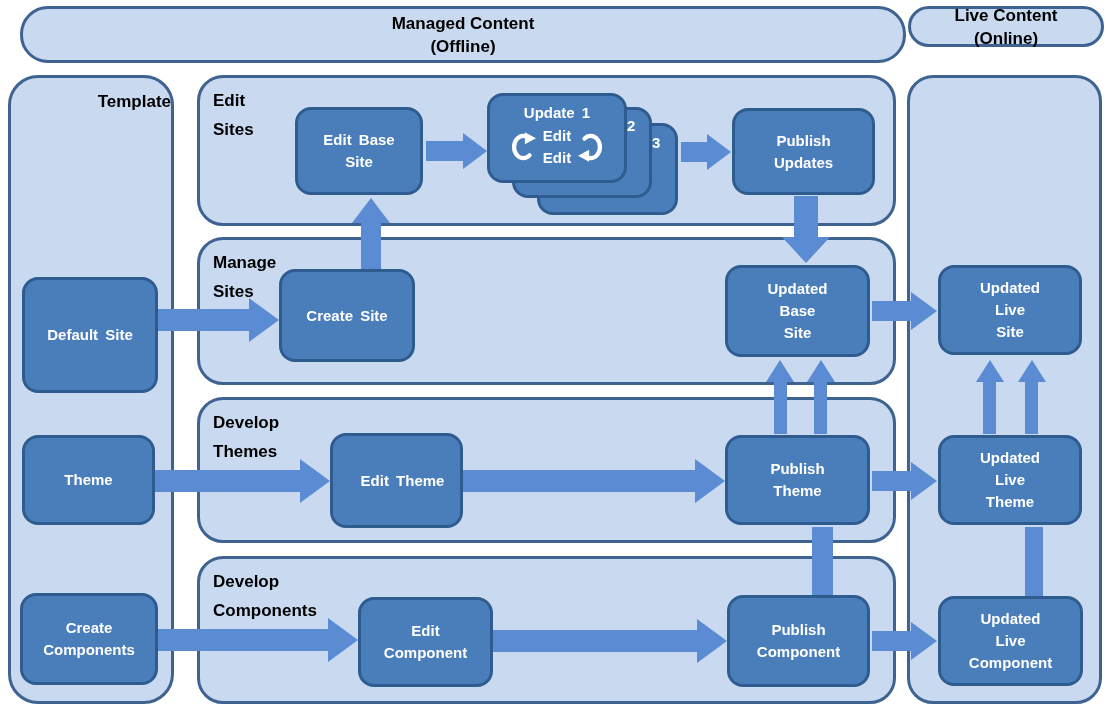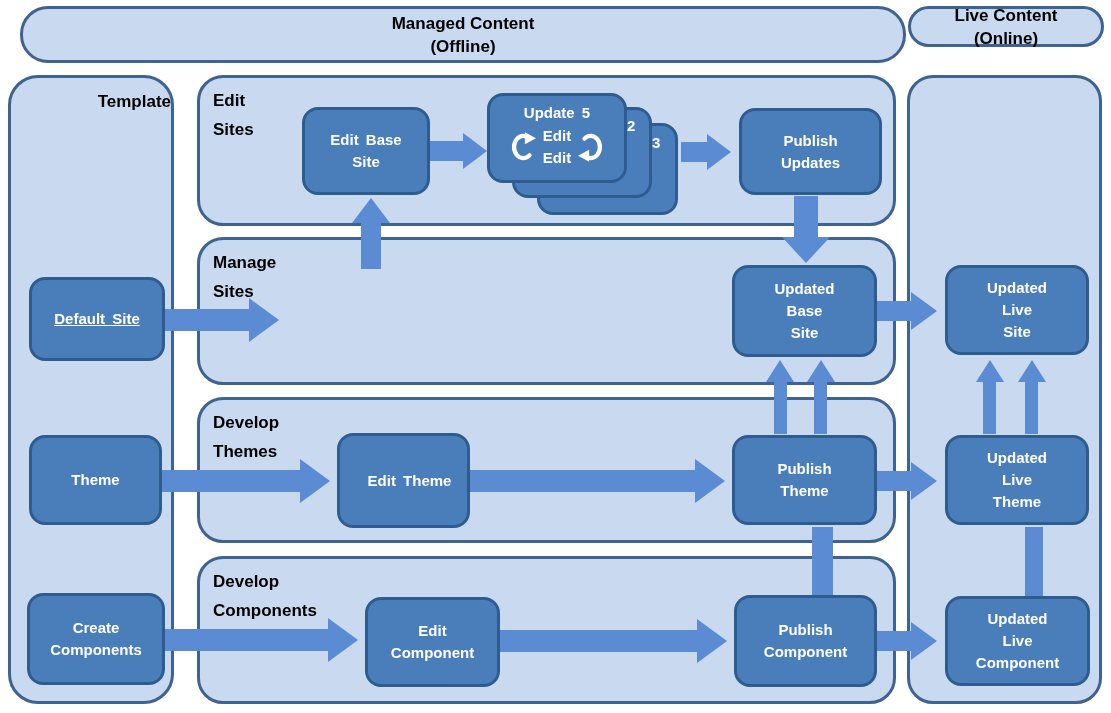--- a/index.html
+++ b/index.html
@@ -34,21 +34,21 @@
     color:var(--text-dark);white-space:pre-line;
   }
   .panel-label.centered{left:0;top:9px;width:100%;text-align:right;}
   .arrows{position:absolute;left:0;top:0;}
   .arrows polygon{fill:var(--arrow);}
   .node{
     position:absolute;box-sizing:border-box;
     background:var(--node-fill);border:3px solid var(--node-border);
     border-radius:16px;display:flex;align-items:center;justify-content:center;
     text-align:center;color:var(--text-light);font-weight:bold;font-size:15px;
-    line-height:22px;white-space:pre-line;word-spacing:3px;margin-left:7px;
+    line-height:22px;white-space:pre-line;word-spacing:3px;
   }
   .card{position:absolute;box-sizing:border-box;background:var(--node-fill);
     border:3px solid var(--node-border);border-radius:16px;}
   .card-num{
     position:absolute;color:var(--text-light);font-weight:bold;font-size:15px;
   }
   .update-card{
     display:flex;flex-direction:column;align-items:center;justify-content:flex-start;
     padding-top:7px;color:var(--text-light);font-weight:bold;font-size:15px;
     text-align:center;
@@ -105,36 +105,36 @@
     <polygon points="361,269 361,223 352,223 371,198 390,223 381,223 381,269"></polygon>
     <polygon points="794,196 818,196 818,237 830,237 806,263 782,237 794,237"></polygon>
     <polygon points="774,434 774,382 766,382 780,360 794,382 787,382 787,434"></polygon>
     <polygon points="814,434 814,382 807,382 821,360 835,382 827,382 827,434"></polygon>
     <polygon points="983,434 983,382 976,382 990,360 1004,382 996,382 996,434"></polygon>
     <polygon points="1025,434 1025,382 1018,382 1032,360 1046,382 1038,382 1038,434"></polygon>
     <polygon points="812,527 833,527 833,597 812,597"></polygon>
     <polygon points="1025,527 1043,527 1043,598 1025,598"></polygon>
   </svg>
 
-  <div class="node" style="left:22px;top:277px;width:136px;height:84px;text-decoration:underline;">Default Site</div>
+  <div class="node" style="left:22px;top:277px;width:136px;height:116px;">Default Site</div>
   <div class="node" style="left:22px;top:435px;width:133px;height:90px;">Theme</div>
   <div class="node" style="left:20px;top:593px;width:138px;height:92px;">Create
 Components</div>
 
   <div class="node" style="left:295px;top:107px;width:128px;height:88px;">Edit Base
 Site</div>
 
   <div class="card" style="left:537px;top:123px;width:141px;height:92px;">
     <span class="card-num" style="left:112px;top:8px;">3</span>
   </div>
   <div class="card" style="left:512px;top:107px;width:140px;height:91px;">
     <span class="card-num" style="left:112px;top:7px;">2</span>
   </div>
   <div class="card update-card" style="left:487px;top:93px;width:140px;height:90px;">
-    <div class="update-title">Update 5</div>
+    <div class="update-title">Update 1</div>
     <div class="update-row">
       <span class="cycle">
         <svg width="26" height="36" viewBox="0 0 28 38">
           <path d="M21 10 A 10 12 0 1 0 21 28" fill="none" stroke="#ffffff" stroke-width="4.6" stroke-linecap="round"></path>
           <polygon points="16,3 28,9.5 16,16" fill="#ffffff"></polygon>
         </svg>
       </span>
       <span class="update-words">
         <span>Edit</span>
         <span>Edit</span>
@@ -144,20 +144,21 @@
           <path d="M21 10 A 10 12 0 1 0 21 28" fill="none" stroke="#ffffff" stroke-width="4.6" stroke-linecap="round"></path>
           <polygon points="16,3 28,9.5 16,16" fill="#ffffff"></polygon>
         </svg>
       </span>
     </div>
   </div>
 
   <div class="node" style="left:732px;top:108px;width:143px;height:87px;">Publish
 Updates</div>
 
+  <div class="node" style="left:279px;top:269px;width:136px;height:93px;">Create Site</div>
   <div class="node" style="left:725px;top:265px;width:145px;height:92px;">Updated
 Base
 Site</div>
 
   <div class="node" style="left:330px;top:433px;width:133px;height:95px;padding-left:12px;">Edit Theme</div>
   <div class="node" style="left:725px;top:435px;width:145px;height:90px;">Publish
 Theme</div>
 
   <div class="node" style="left:358px;top:597px;width:135px;height:90px;">Edit
 Component</div>

